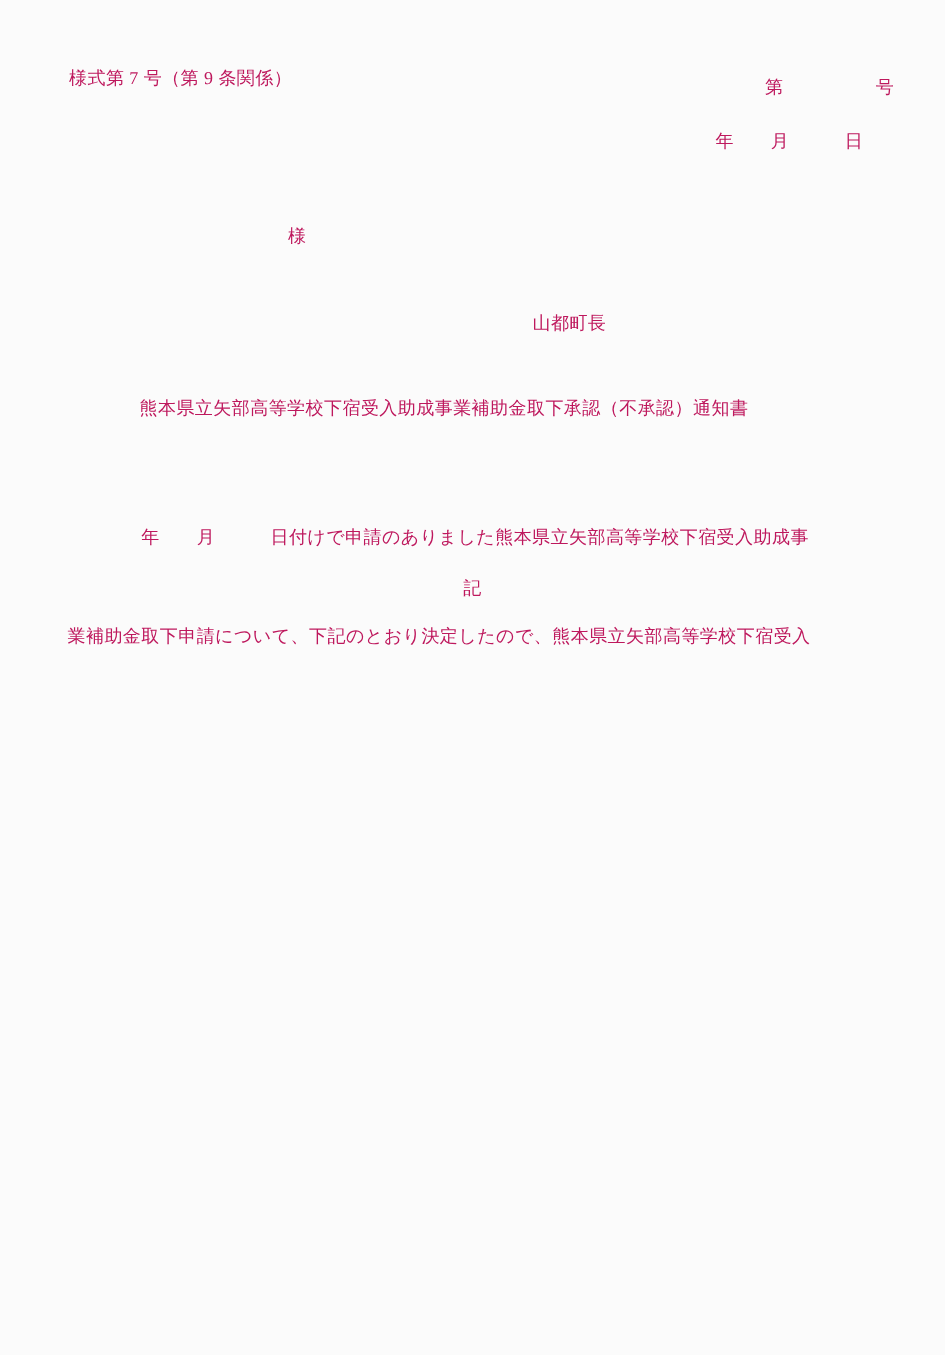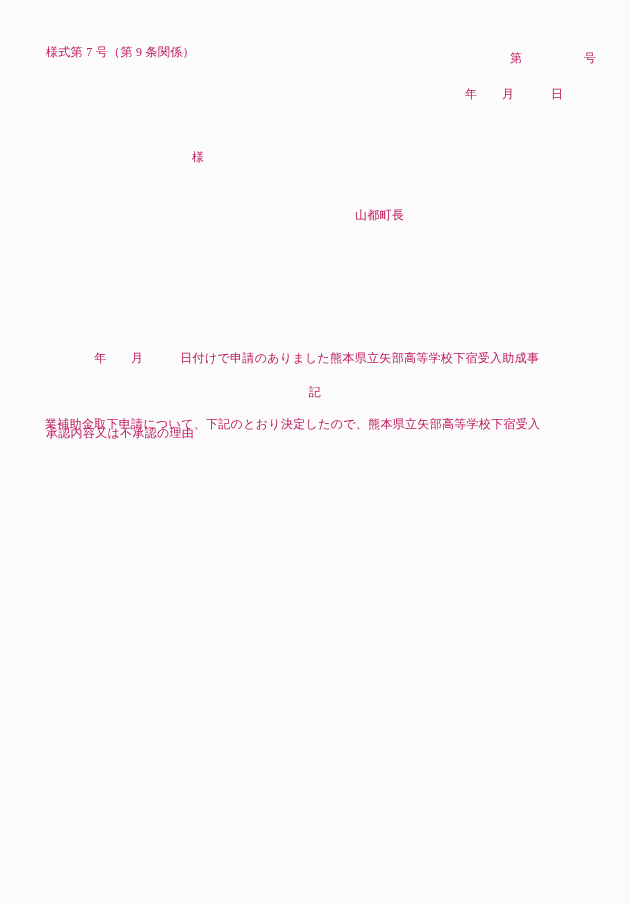--- a/index.html
+++ b/index.html
@@ -20,21 +20,21 @@
     letter-spacing: 0.3px;
     overflow: hidden;
   }
   .abs {
     position: absolute;
     white-space: pre;
     line-height: 1.2;
   }
   .form-number      { left: 46px;  top: 45px; }
   .doc-number-line  { left: 510px; top: 51px; }
-  .date-line        { left: 465px; top: 87px; }
+  .date-line        { left: 477px; top: 87px; }
   .addressee        { left: 192px; top: 150px; }
   .sender           { left: 355px; top: 208px; }
   .doc-title        { left: 93px;  top: 265px; }
   .body-text        { left: 45px;  top: 305px; line-height: 21.7px; }
   .body-text .body-line:first-child { word-spacing: 1.5px; }
   .record-marker    { left: 0;     top: 385px; width: 630px; text-align: center; white-space: pre; }
   .section-label    { left: 46px;  top: 426px; }
 </style>
 </head>
 <body>
@@ -44,23 +44,23 @@
   <div class="abs form-number">様式第 7 号（第 9 条関係）</div>
 
   <div class="abs doc-number-line">第　　　　　号</div>
 
   <div class="abs date-line">年　　月　　　日</div>
 
   <div class="abs addressee">様</div>
 
   <div class="abs sender">山都町長</div>
 
+  <div class="abs doc-title">熊本県立矢部高等学校下宿受入助成事業補助金取下承認（不承認）通知書</div>
 
   <div class="abs body-text">
     <div class="body-line">　　　　年　　月　　　日付けで申請のありました熊本県立矢部高等学校下宿受入助成事</div>
     <div class="body-line">業補助金取下申請について、下記のとおり決定したので、熊本県立矢部高等学校下宿受入</div>
   </div>
 
   <div class="abs record-marker">記</div>
 
-  <div class="abs section-label">承認内容又は不承認の理由</div>
 
 </div>
 
 </body></html>

